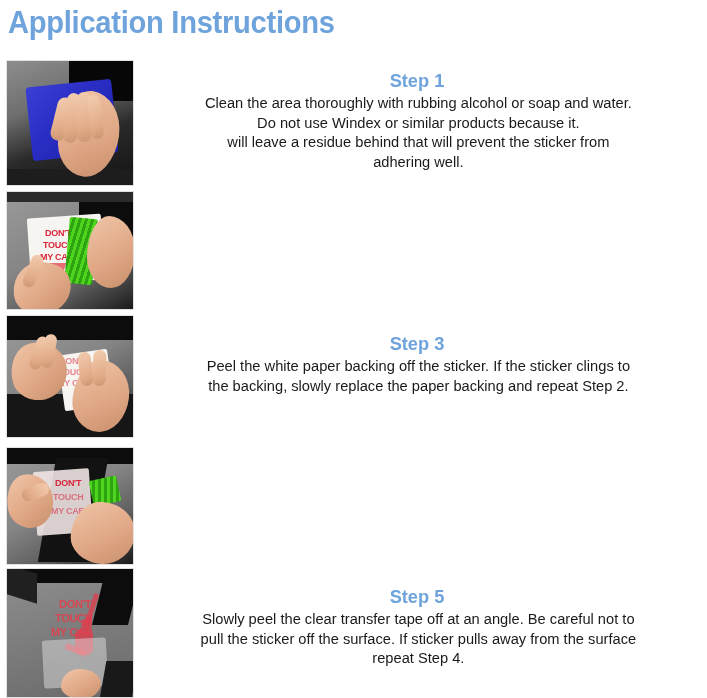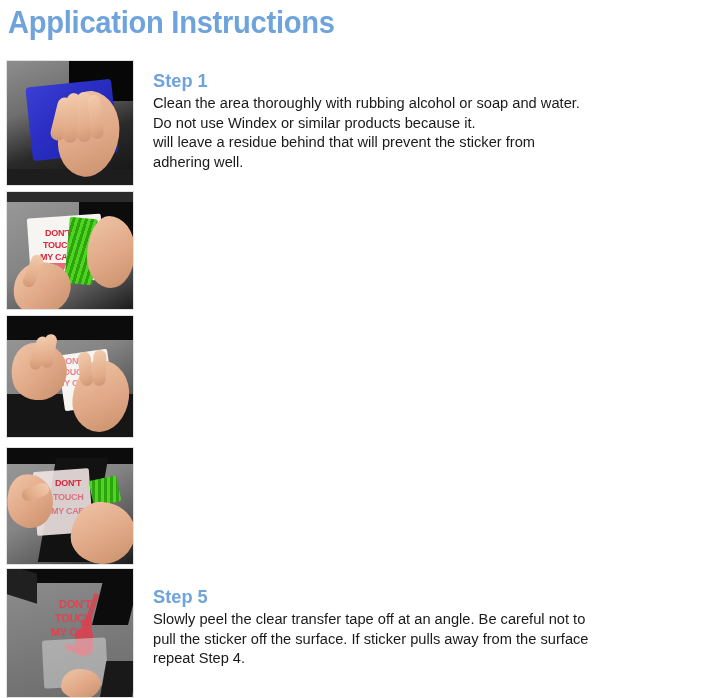--- a/index.html
+++ b/index.html
@@ -120,20 +120,21 @@
   .decal-figure {
     position: absolute;
     background: rgba(226,60,75,0.75);
   }
 
   
   .step-text {
     position: absolute;
     left: 153px;
     right: 4px;
+    text-align: center;
   }
   .step-heading {
     color: #6fa3dc;
     font-size: 19px;
     font-weight: bold;
     line-height: 22px;
     margin: 0 0 1px 0;
     transform: scaleX(0.96);
     transform-origin: left top;
   }
@@ -206,20 +207,25 @@
         <div class="sticker-text faint" style="left:44px;top:40px;">DON'T</div>
         <div class="sticker-text faint" style="left:43px;top:51px;">TOUCH</div>
         <div class="sticker-text faint" style="left:42px;top:62px;">MY CAR</div>
         <div class="hand" style="left:4px;top:26px;width:56px;height:58px;transform:rotate(-14deg);"></div>
         <div class="finger" style="left:26px;top:20px;width:12px;height:34px;transform:rotate(18deg);"></div>
         <div class="finger" style="left:36px;top:18px;width:12px;height:34px;transform:rotate(10deg);"></div>
         <div class="hand" style="left:66px;top:44px;width:56px;height:72px;transform:rotate(6deg);"></div>
         <div class="finger" style="left:72px;top:36px;width:13px;height:34px;transform:rotate(-6deg);"></div>
         <div class="finger" style="left:86px;top:34px;width:13px;height:36px;transform:rotate(2deg);"></div>
       </div>
+    </div>
+    <div class="step-text" style="top:20px;">
+      <p class="step-heading">Step 3</p>
+      <p class="step-body">Peel the white paper backing off the sticker. If the sticker clings to
+the backing, slowly replace the paper backing and repeat Step 2.</p>
     </div>
   </div>
 
   <div class="step-row" style="top:385px;height:124px;">
     <div class="thumb" style="top:4px;height:118px;">
       <div class="photo">
         <div class="surface-gray"></div>
         <div class="blackband" style="left:0;top:0;width:128px;height:16px;"></div>
         <div class="blackband" style="left:40px;top:10px;width:52px;height:104px;background:#121212;transform:skewX(-10deg);"></div>
         <div class="sticker-white" style="left:28px;top:22px;width:56px;height:64px;background:rgba(240,228,228,0.9);transform:rotate(-4deg);"></div>

